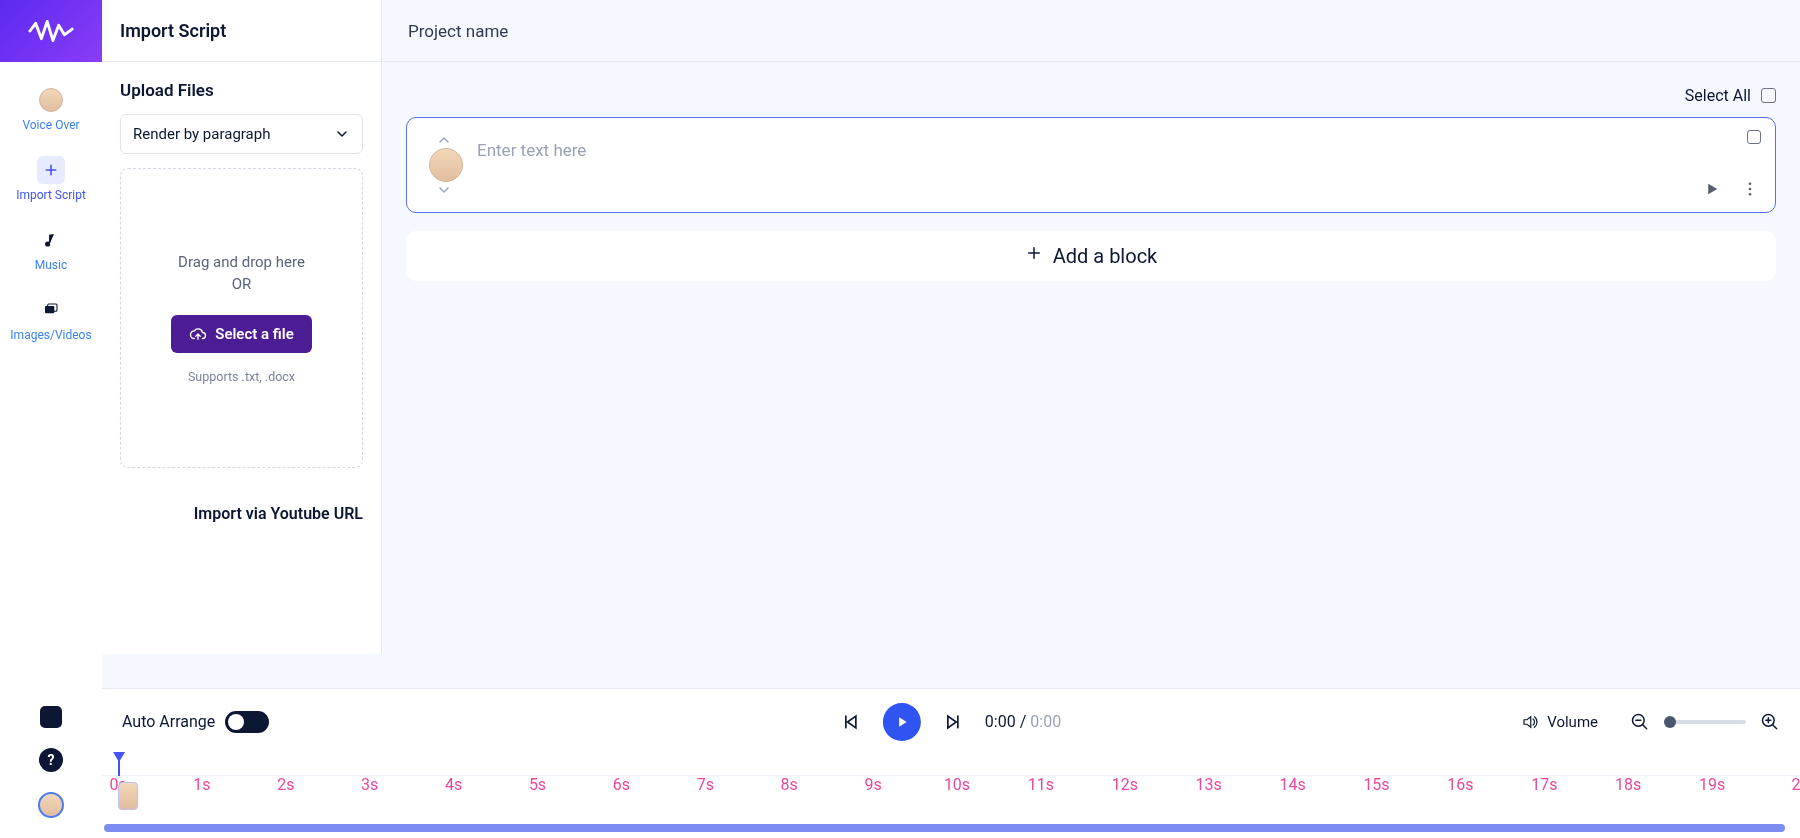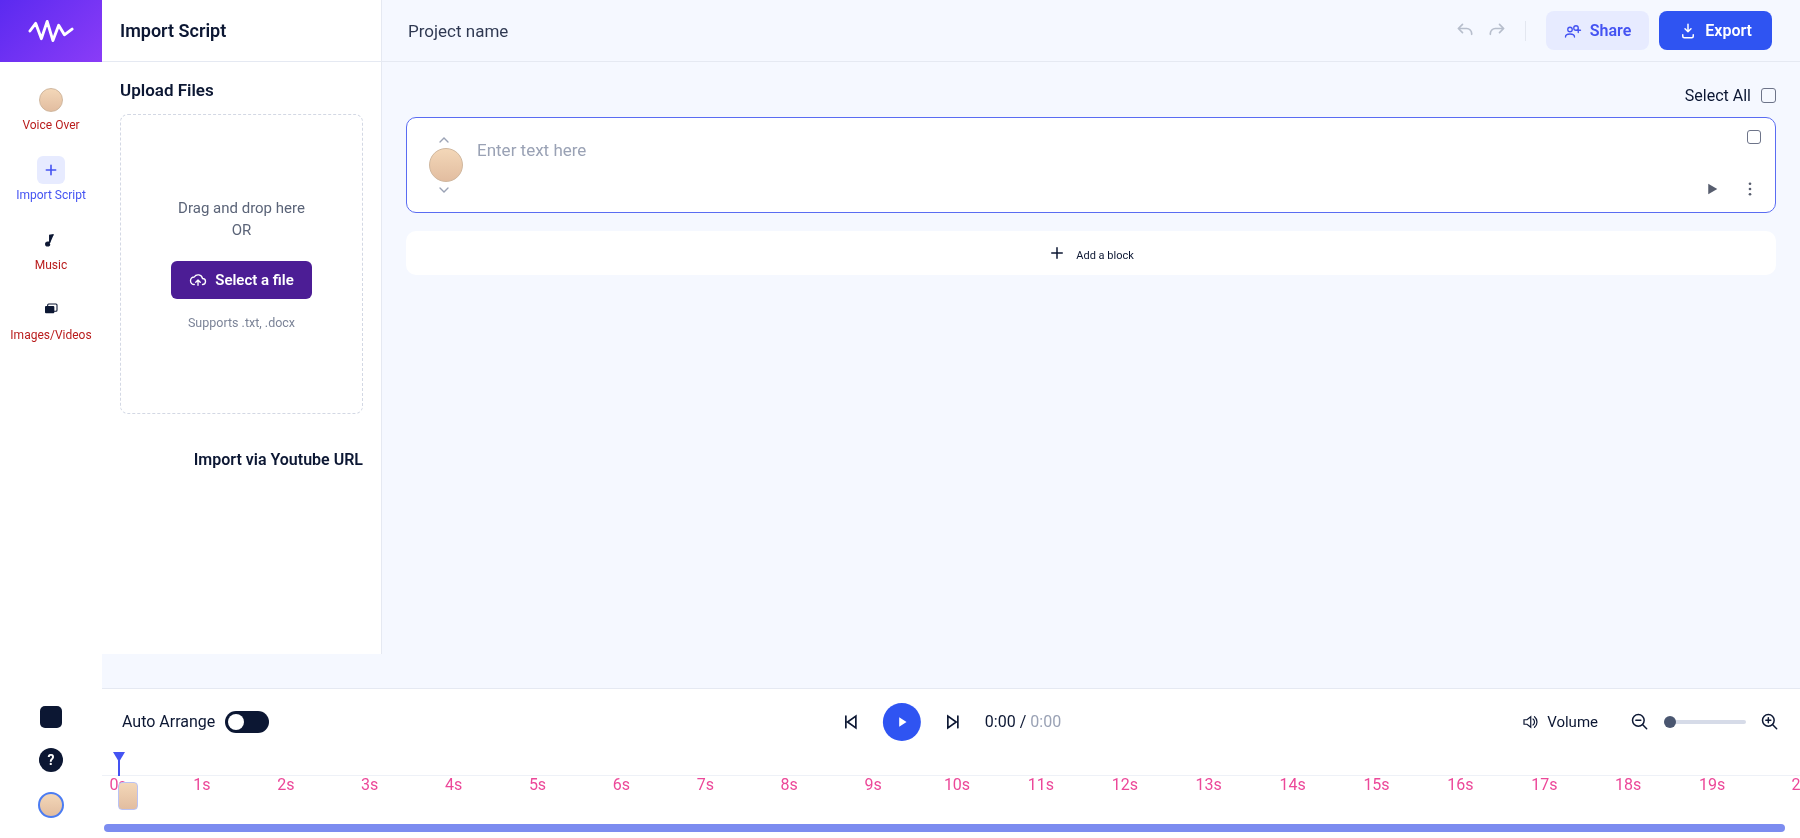--- a/index.html
+++ b/index.html
@@ -3,21 +3,21 @@
 <meta charset="utf-8">
 <style>
   * { box-sizing: border-box; margin: 0; padding: 0; font-family: -apple-system, BlinkMacSystemFont, "Segoe UI", Roboto, sans-serif; }
   body { width: 1800px; height: 838px; background: #f5f8ff; overflow: hidden; position: relative; }
 
   
   .navstrip { position: absolute; left:0; top:0; width:102px; height:838px; background:#fff; display:flex; flex-direction:column; align-items:center; }
   .logo-box { width:102px; height:62px; background:linear-gradient(135deg,#5b2af0,#8a3cf7); display:flex; align-items:center; justify-content:center; }
   .logo-box svg { width:46px; height:30px; }
   .nav-items { display:flex; flex-direction:column; align-items:center; padding-top:10px; flex:1; width:100%; }
-  .nav-item { width:100%; display:flex; flex-direction:column; align-items:center; padding:14px 0 10px; font-size:12px; color:#b91c1c; cursor:pointer; gap:4px; }
+  .nav-item { width:100%; display:flex; flex-direction:column; align-items:center; padding:14px 0 10px; font-size:12px; color:#3b82f6; cursor:pointer; gap:4px; }
   .nav-item.active { color:#4453f2; }
   .nav-item .icon-wrap { width:28px; height:28px; border-radius:6px; display:flex; align-items:center; justify-content:center; }
   .nav-item.active .icon-wrap { background:#e7ebff; }
   .nav-item svg { width:16px; height:16px; }
   .avatar-small { width:24px; height:24px; border-radius:50%; background:linear-gradient(#f3d7b8,#e2bda0); border:1px solid #d0b79e; }
   .nav-bottom { width:100%; display:flex; flex-direction:column; align-items:center; gap:20px; padding-bottom:20px; }
   .nav-bottom .chat-ico { width:22px; height:22px; background:#0c1733; border-radius:5px; position:relative; }
   .nav-bottom .chat-ico:after { content:""; position:absolute; left:4px; bottom:-4px; width:0; height:0; border:5px solid transparent; border-top-color:#0c1733; }
   .nav-bottom .help-ico { width:24px; height:24px; border-radius:50%; background:#0c1733; color:#fff; display:flex; align-items:center; justify-content:center; font-size:14px; font-weight:700; }
   .nav-bottom .user-avatar { width:26px; height:26px; border-radius:50%; background:linear-gradient(#f3d7b8,#e2bda0); border:2px solid #4b7cf2; }
@@ -55,21 +55,21 @@
   .block { border:1.5px solid #5a6cf2; border-radius:10px; background:#fff; padding:14px 18px; display:flex; gap:14px; position:relative; }
   .block-arrows { display:flex; flex-direction:column; justify-content:space-between; align-items:center; }
   .block-arrows svg { width:16px; height:16px; stroke:#9aa2b5; }
   .block-avatar { width:34px; height:34px; border-radius:50%; background:linear-gradient(#f3d7b8,#e2bda0); border:1px solid #d0b79e; align-self:center; margin-left:4px; }
   .block-body { flex:1; display:flex; flex-direction:column; justify-content:center; padding:4px 0 34px; }
   .block-body .placeholder { color:#9aa2b5; font-size:17px; }
   .block-ctrl { position:absolute; right:14px; top:12px; }
   .block-ctrl .checkbox-sq { width:14px; height:14px; }
   .block-actions { position:absolute; right:16px; bottom:14px; display:flex; gap:20px; align-items:center; }
   .block-actions svg { width:18px; height:18px; }
-  .add-block { margin-top:18px; background:#fff; border:none; border-radius:10px; width:100%; padding:13px; display:flex; align-items:flex-end; justify-content:center; gap:10px; font-size:11px; color:#0c1733; cursor:pointer; }
+  .add-block { margin-top:18px; background:#fff; border:none; border-radius:10px; width:100%; padding:13px; display:flex; align-items:flex-start; justify-content:center; gap:10px; font-size:20px; color:#0c1733; cursor:pointer; }
 
   
   .playbar { position:absolute; left:102px; right:0; bottom:84px; height:66px; background:#fff; border-top:1px solid #e5e9f2; display:flex; align-items:center; padding:0 20px; }
   .autoarr { display:flex; align-items:center; gap:10px; font-size:16px; color:#0c1733; }
   .toggle { width:44px; height:22px; border-radius:11px; background:#0c1733; position:relative; }
   .toggle:after { content:""; position:absolute; left:3px; top:3px; width:16px; height:16px; border-radius:50%; background:#fff; }
   .play-center { position:absolute; left:50%; transform:translateX(-50%); display:flex; align-items:center; gap:22px; }
   .play-btn { width:38px; height:38px; border-radius:50%; background:#2f54f2; display:flex; align-items:center; justify-content:center; }
   .play-btn svg { width:16px; height:16px; fill:#fff; }
   .time { font-size:16px; color:#0c1733; }
@@ -137,46 +137,30 @@
     <div class="help-ico">?</div>
     <div class="user-avatar"></div>
   </div>
 </div>
 
 <div class="header">
   <div class="header-left">Import Script</div>
   <div class="header-mid">
     <input placeholder="Project name" style="">
   </div>
-  <div class="header-right">
-    <div class="undo-redo">
-      <svg viewBox="0 0 24 24">
-          <path d="M9 14l-5-5 5-5M4 9h10a6 6 0 016 6v1" fill="none" stroke-width="2" stroke-linecap="round" stroke-linejoin="round"></path>
-        </svg>
-      <svg viewBox="0 0 24 24">
-          <path d="M15 14l5-5-5-5M20 9H10a6 6 0 00-6 6v1" fill="none" stroke-width="2" stroke-linecap="round" stroke-linejoin="round"></path>
-        </svg>
-    </div>
-    <button class="btn-share">
-      <svg width="18" height="18" viewBox="0 0 24 24">
-          <path d="M16 11a3 3 0 100-6 3 3 0 000 6zM8 13a3 3 0 100-6 3 3 0 000 6zM2 20c0-2.5 2.7-4 6-4s6 1.5 6 4M19 8v6M16 11h6" stroke="#4453f2" stroke-width="1.8" fill="none" stroke-linecap="round"></path>
-        </svg>
-      <span>Share</span>
-    </button>
-    <button class="btn-export">
-      <svg width="18" height="18" viewBox="0 0 24 24">
-          <path d="M12 3v10m0 0l-4-4m4 4l4-4M5 17v2a2 2 0 002 2h10a2 2 0 002-2v-2" stroke="#fff" stroke-width="2" fill="none" stroke-linecap="round" stroke-linejoin="round"></path>
-        </svg>
-      <span>Export</span>
-    </button>
-  </div>
 </div>
 
 <div class="side-panel">
   <div class="sp-title">Upload Files</div>
+  <div class="select">
+    <span>Render by paragraph</span>
+    <svg width="16" height="16" viewBox="0 0 24 24">
+        <path d="M6 9l6 6 6-6" stroke="#0c1733" stroke-width="2.2" fill="none" stroke-linecap="round" stroke-linejoin="round"></path>
+      </svg>
+  </div>
   <div class="dropzone">
     <div class="dz-text">Drag and drop here
 OR</div>
     <button class="btn-selectfile">
       <svg width="18" height="18" viewBox="0 0 24 24">
           <path d="M7 18a5 5 0 010-10 6 6 0 0111 2 4 4 0 010 8M12 12v7m0-7l-3 3m3-3l3 3" stroke="#fff" stroke-width="1.8" fill="none" stroke-linecap="round" stroke-linejoin="round"></path>
         </svg>
       <span>Select a file</span>
     </button>
     <div class="dz-sup">Supports .txt, .docx</div>

